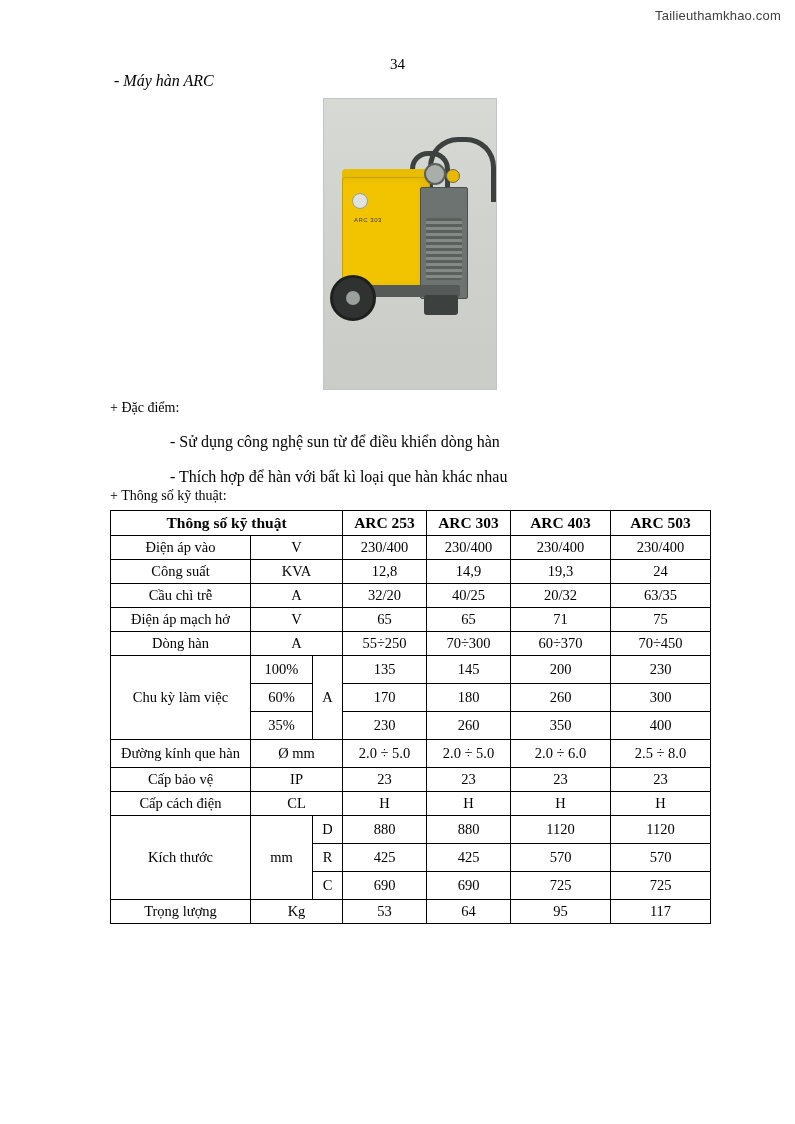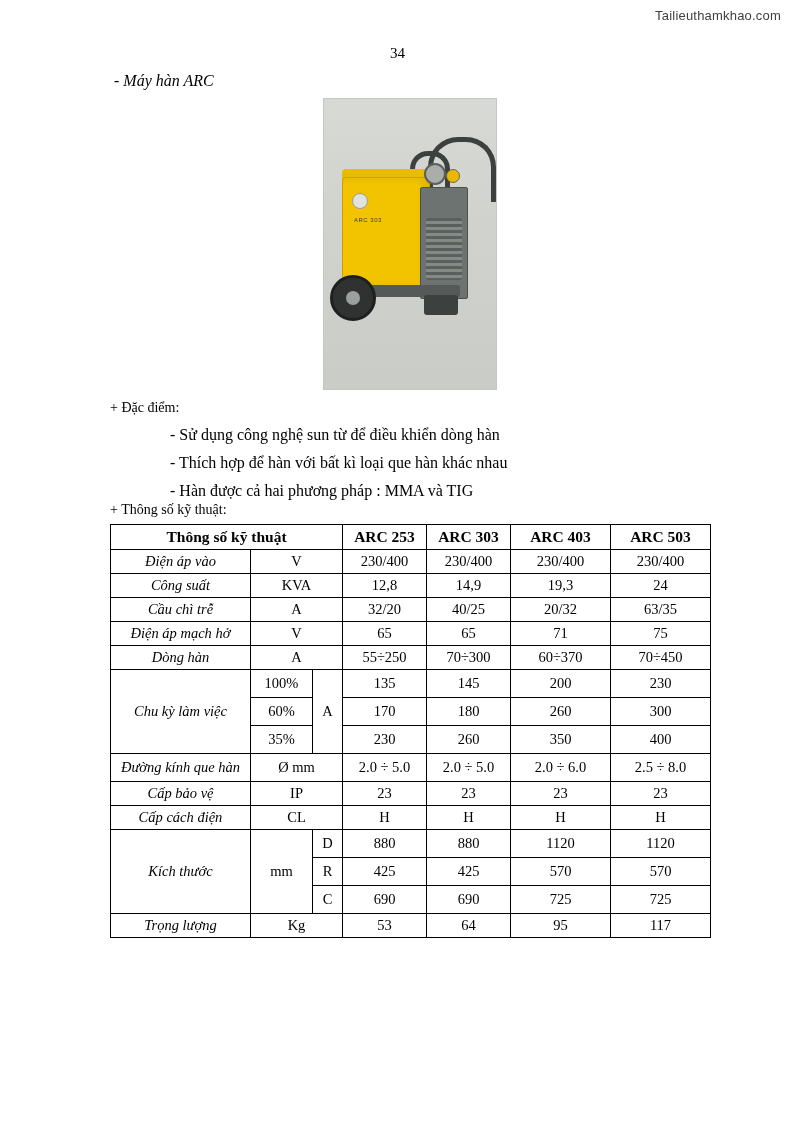--- a/index.html
+++ b/index.html
@@ -25,21 +25,21 @@
     position: absolute;
     top: 8px;
     right: 14px;
     font-family: "Liberation Sans", sans-serif;
     font-size: 13px;
     color: #404040;
     letter-spacing: 0.2px;
   }
   .page-number {
     position: absolute;
-    top: 45px;
+    top: 56px;
     left: 0;
     width: 795px;
     text-align: center;
     font-size: 15px;
   }
   .content {
     position: absolute;
     top: 72px;
     left: 110px;
     width: 600px;
@@ -198,21 +198,21 @@
   }
   .bullets {
     margin: 2px 0 0 0;
   }
   .b-main {
     font-size: 14px;
     margin: 2px 0 2px 0;
   }
   .b-sub {
     font-size: 16px;
-    margin: 10px 0 2px 60px;
+    margin: 17px 0 2px 60px;
   }
   table.spec {
     border-collapse: collapse;
     width: 600px;
     margin-top: 6px;
     table-layout: fixed;
   }
   table.spec td, table.spec th {
     border: 1px solid #000000;
     font-size: 14.5px;
@@ -220,21 +220,20 @@
     padding: 3px 2px;
     vertical-align: middle;
   }
   table.spec th {
     font-weight: bold;
     font-size: 15.5px;
   }
   td.lbl {
     text-align: left;
     padding-left: 6px;
-    font-style: italic;
   }
   .hdr-name {
     font-weight: bold;
     font-size: 16px;
   }
   .tall {
     height: 28px;
   }
   .cell-sub {
     text-align: center;
@@ -267,21 +266,20 @@
       <div class="m-knob2"></div>
       <div class="m-base"></div>
       <div class="m-wheel"></div>
       <div class="m-foot"></div>
     </div>
 
     <div class="bullets">
       <div class="b-main">+ Đặc điểm:</div>
       <div class="b-sub">- Sử dụng công nghệ sun từ để điều khiển dòng hàn</div>
       <div class="b-sub">- Thích hợp để hàn với bất kì loại que hàn khác nhau</div>
-      <div class="b-sub">- Hàn được cả hai phương pháp : MMA và TIG</div>
       <div class="b-main">+ Thông số kỹ thuật:</div>
     </div>
 
     <table class="spec">
       <colgroup>
         <col style="width:140px">
         <col style="width:62px">
         <col style="width:30px">
         <col style="width:84px">
         <col style="width:84px">

